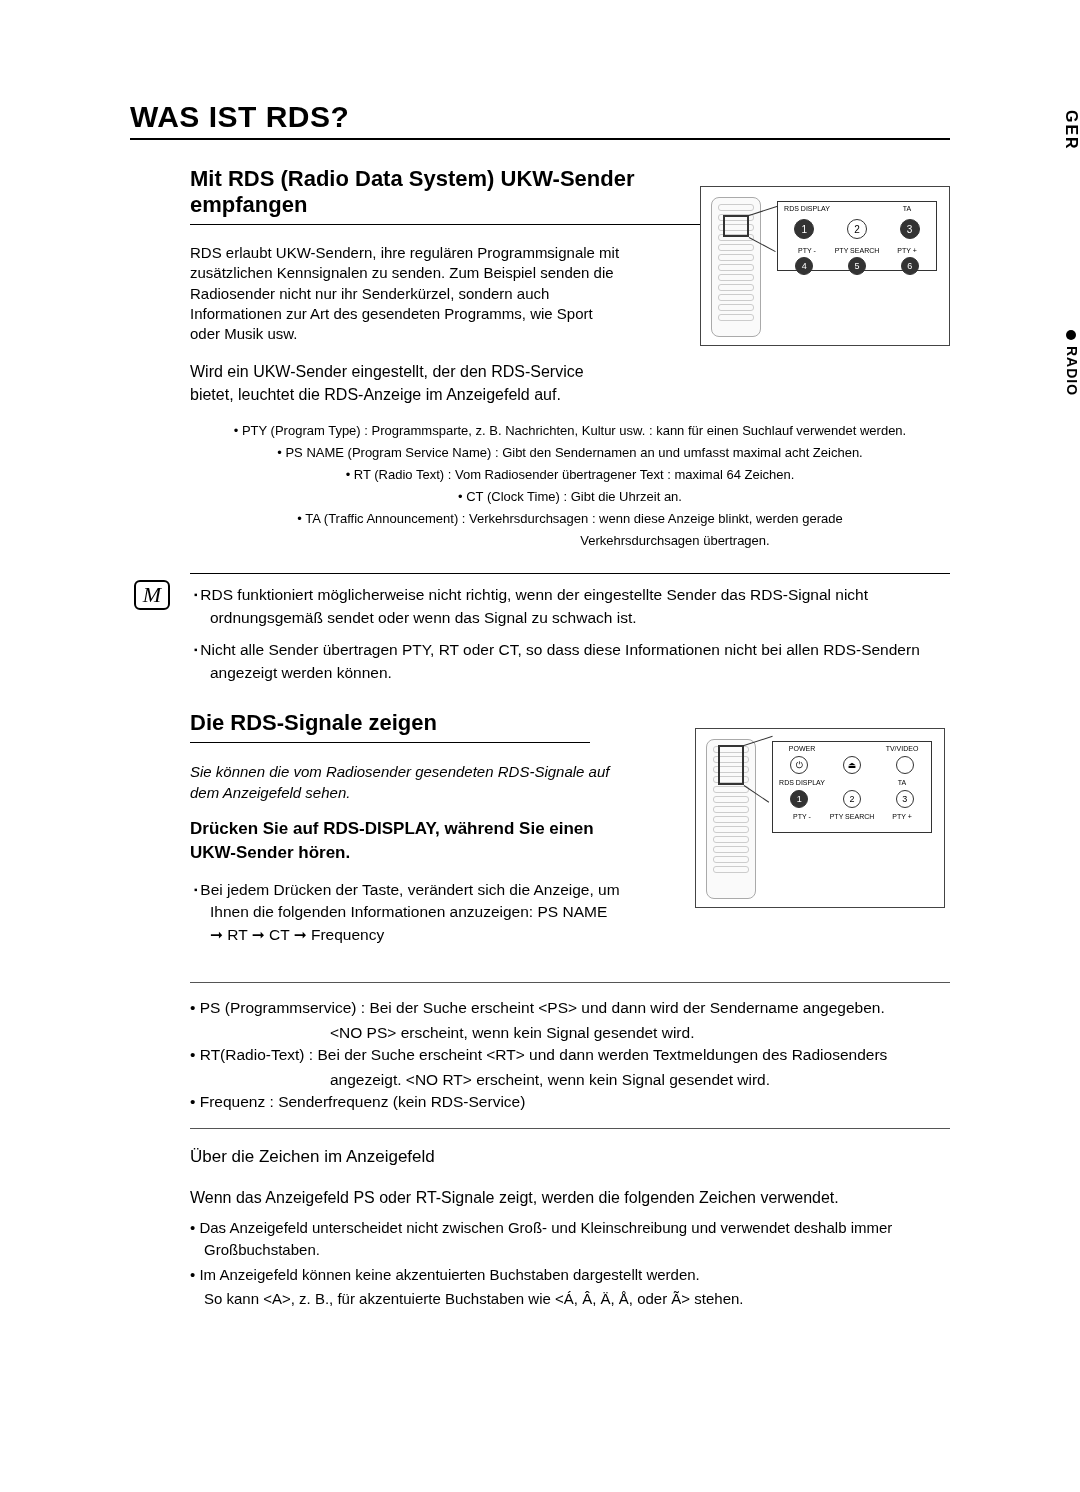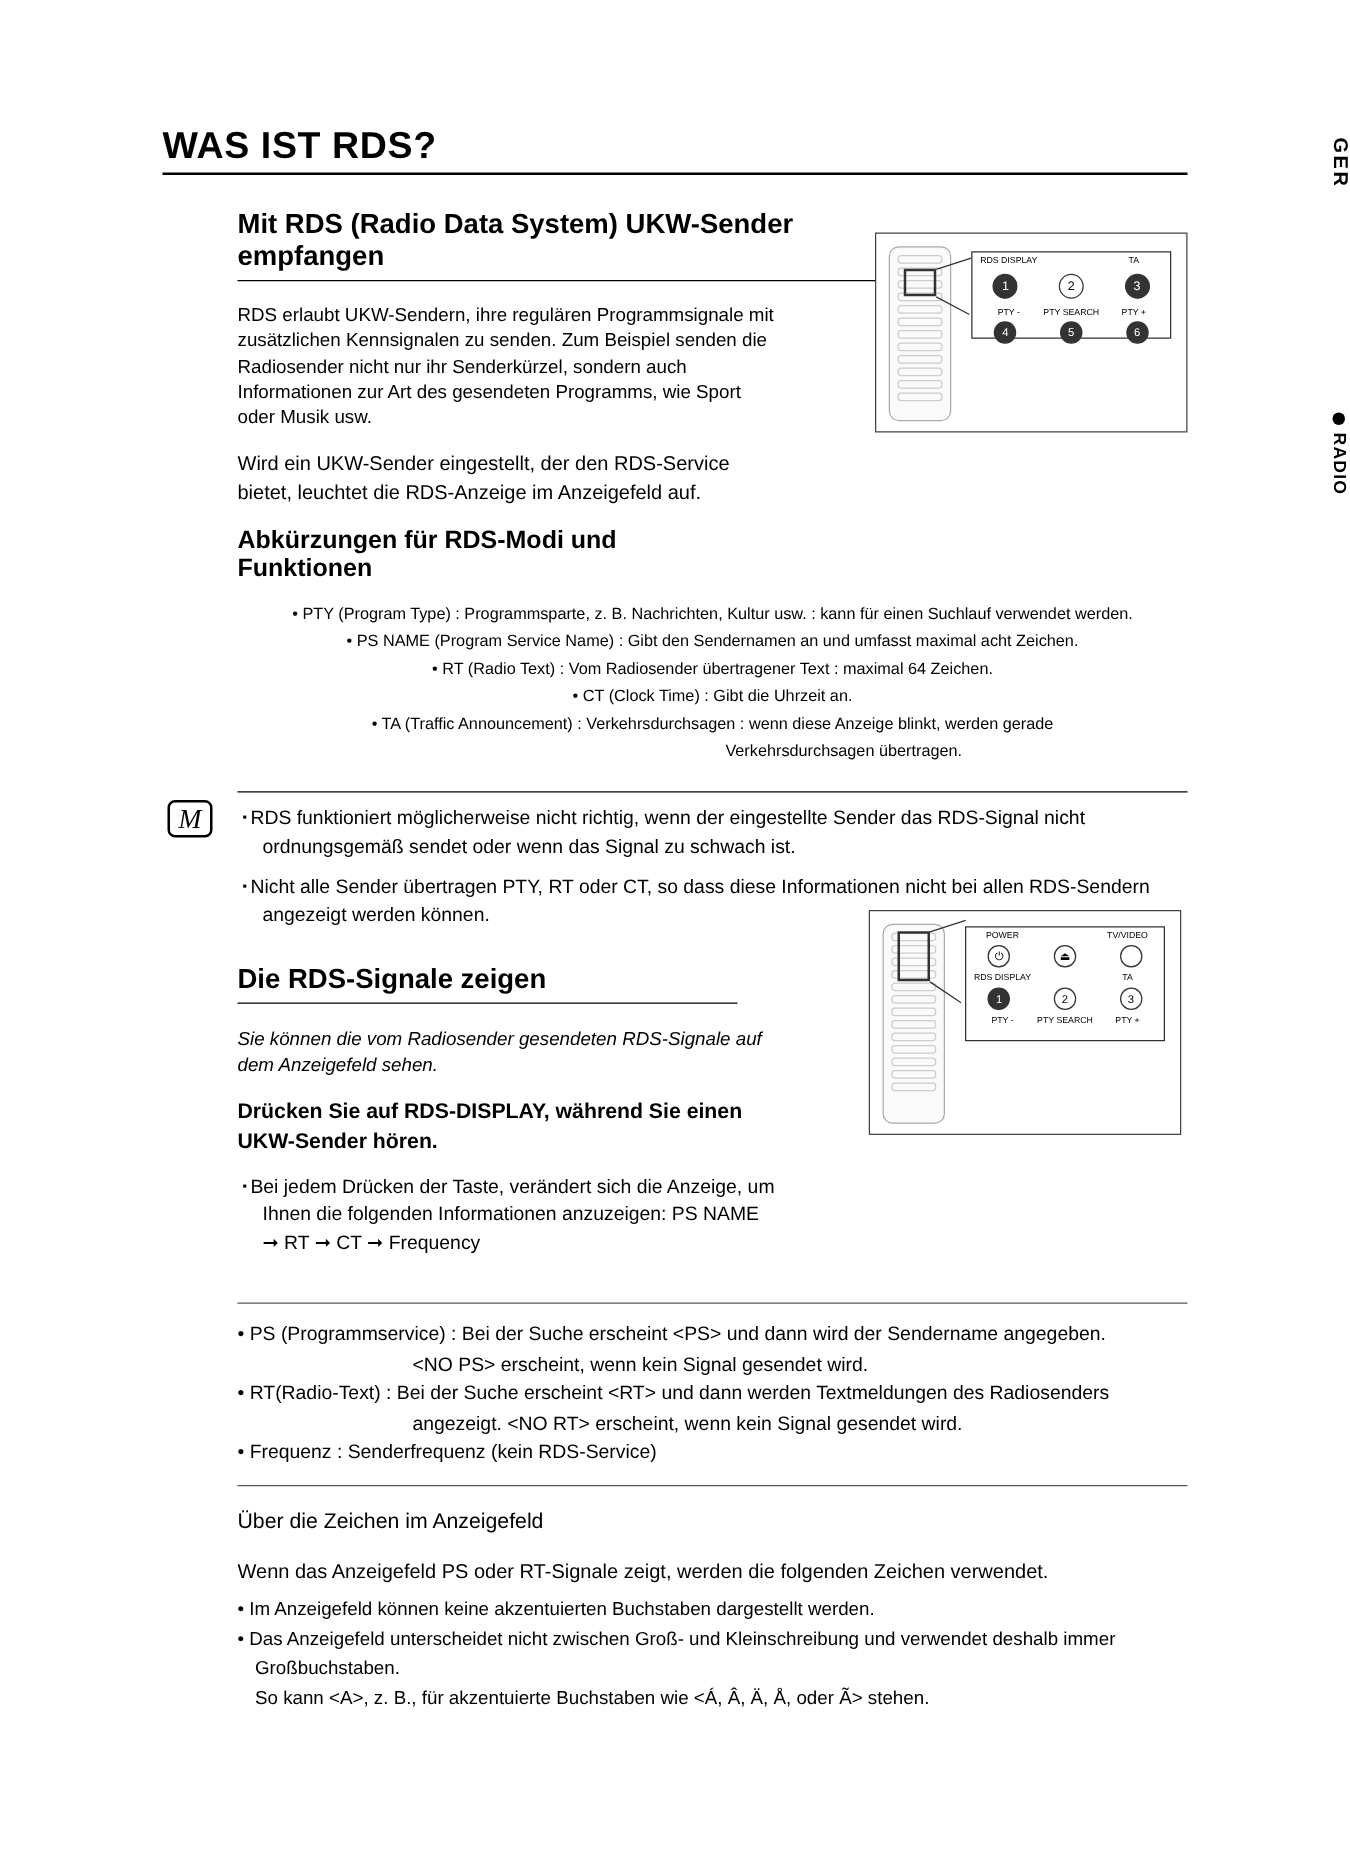--- a/index.html
+++ b/index.html
@@ -269,21 +269,20 @@
           <span class="lbl">PTY +</span>
         </div>
         <div class="callout-row" style="height:20px;">
           <div class="cbtn sm filled">4</div>
           <div class="cbtn sm filled">5</div>
           <div class="cbtn sm filled">6</div>
         </div>
       </div>
     </div>
 
-    <h3>Abkürzungen für RDS-Modi und Funktionen</h3>
 
     <ul class="defs">
       <li>PTY (Program Type) : Programmsparte, z. B. Nachrichten, Kultur usw. : kann für einen Suchlauf verwendet werden.</li>
       <li>PS NAME (Program Service Name) : Gibt den Sendernamen an und umfasst maximal acht Zeichen.</li>
       <li>RT (Radio Text) : Vom Radiosender übertragener Text : maximal 64 Zeichen.</li>
       <li>CT (Clock Time) : Gibt die Uhrzeit an.</li>
       <li>TA (Traffic Announcement) : Verkehrsdurchsagen : wenn diese Anzeige blinkt, werden gerade</li>
       <div class="cont">Verkehrsdurchsagen übertragen.</div>
     </ul>
 
@@ -358,19 +357,19 @@
       <div class="cont">angezeigt. &lt;NO RT&gt; erscheint, wenn kein Signal gesendet wird.</div>
       <li>Frequenz : Senderfrequenz (kein RDS-Service)</li>
     </ul>
 
     <div class="hr" style="margin-top:14px;"></div>
 
     <div class="sub-title">Über die Zeichen im Anzeigefeld</div>
     <div class="sub-intro">Wenn das Anzeigefeld PS oder RT-Signale zeigt, werden die folgenden Zeichen verwendet.</div>
 
     <ul class="chars">
+      <li>Das Anzeigefeld unterscheidet nicht zwischen Groß- und Kleinschreibung und verwendet deshalb immer Großbuchstaben.</li>
       <li>Im Anzeigefeld können keine akzentuierten Buchstaben dargestellt werden.</li>
-      <li>Das Anzeigefeld unterscheidet nicht zwischen Groß- und Kleinschreibung und verwendet deshalb immer Großbuchstaben.</li>
       <div class="cont">So kann &lt;A&gt;, z. B., für akzentuierte Buchstaben wie &lt;Á, Â, Ä, Å,  oder Ã&gt; stehen.</div>
     </ul>
 
   </div>
 </div>
 
 </body></html>

